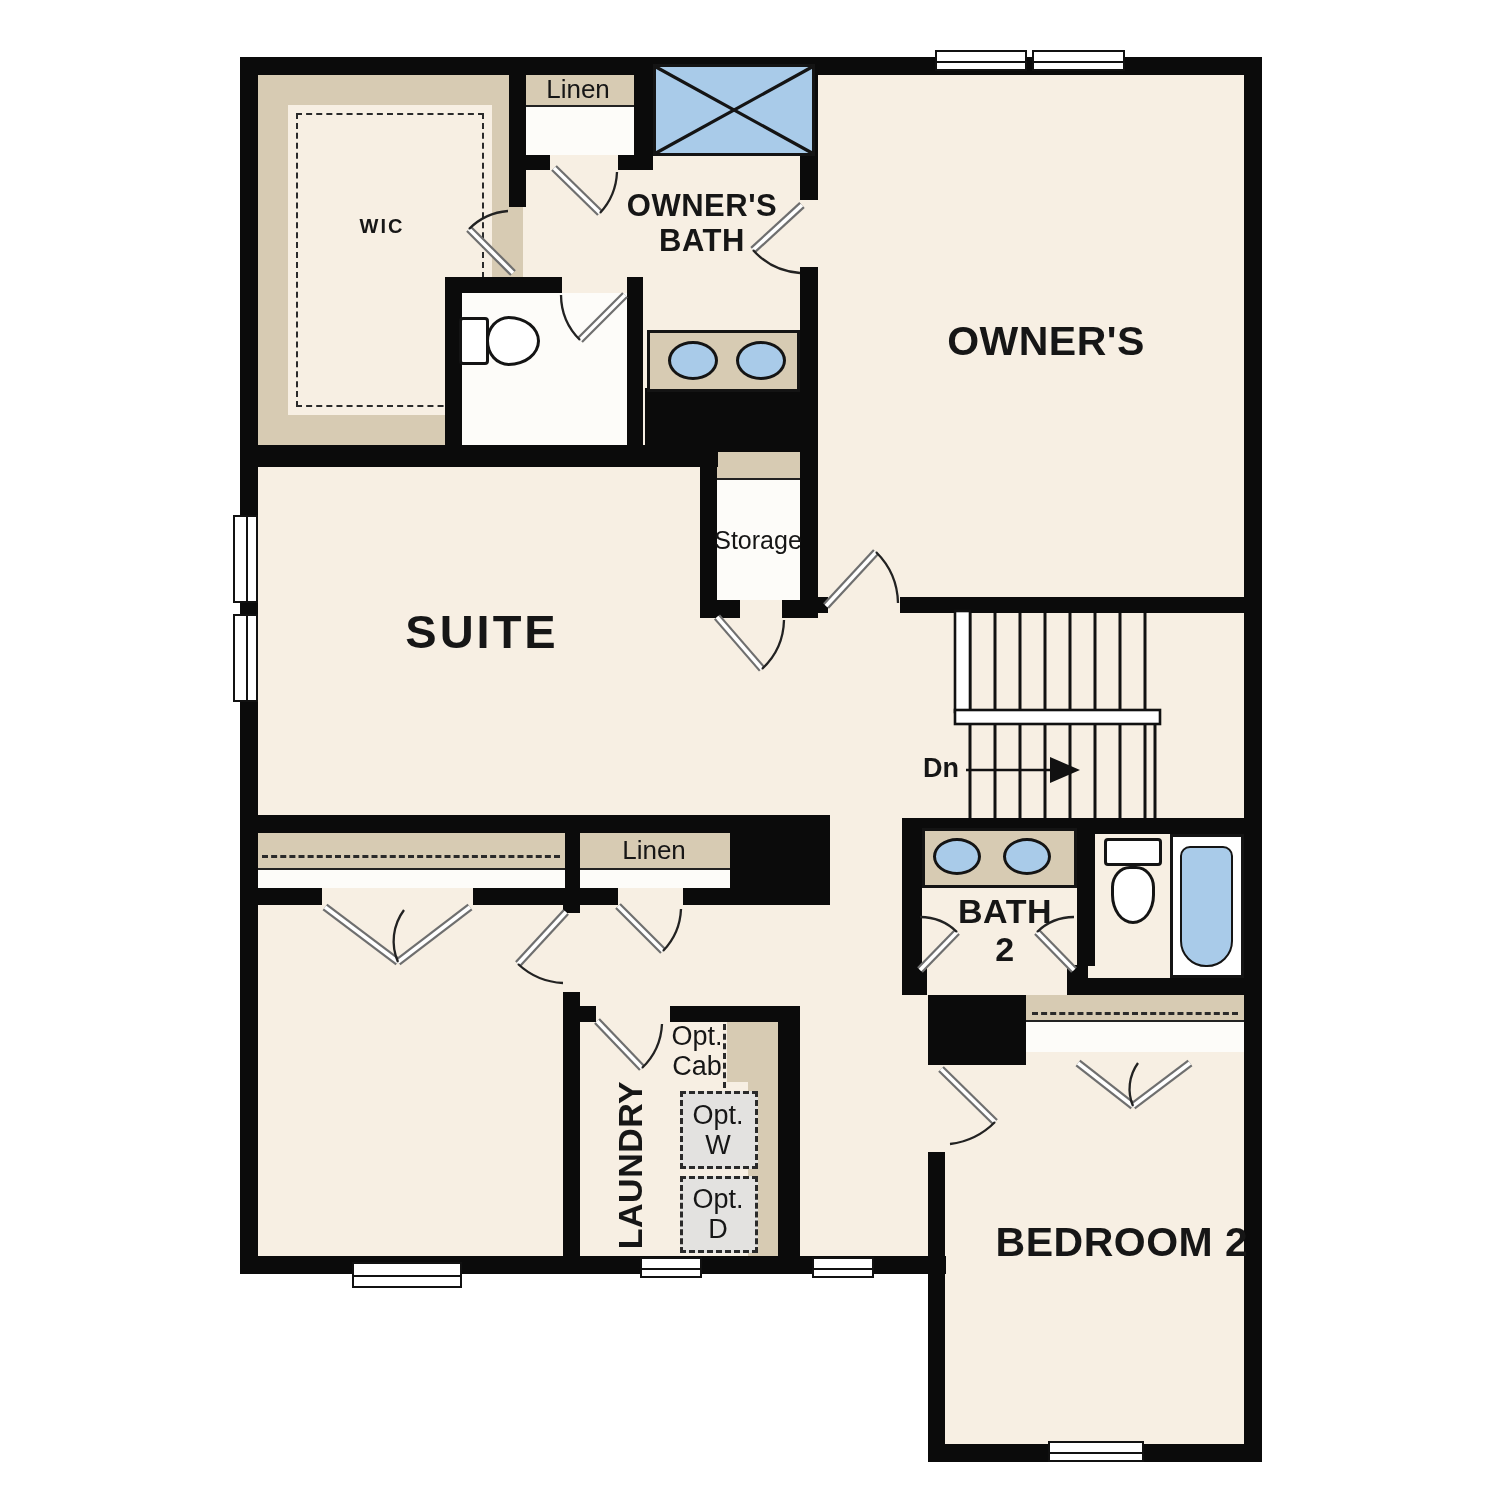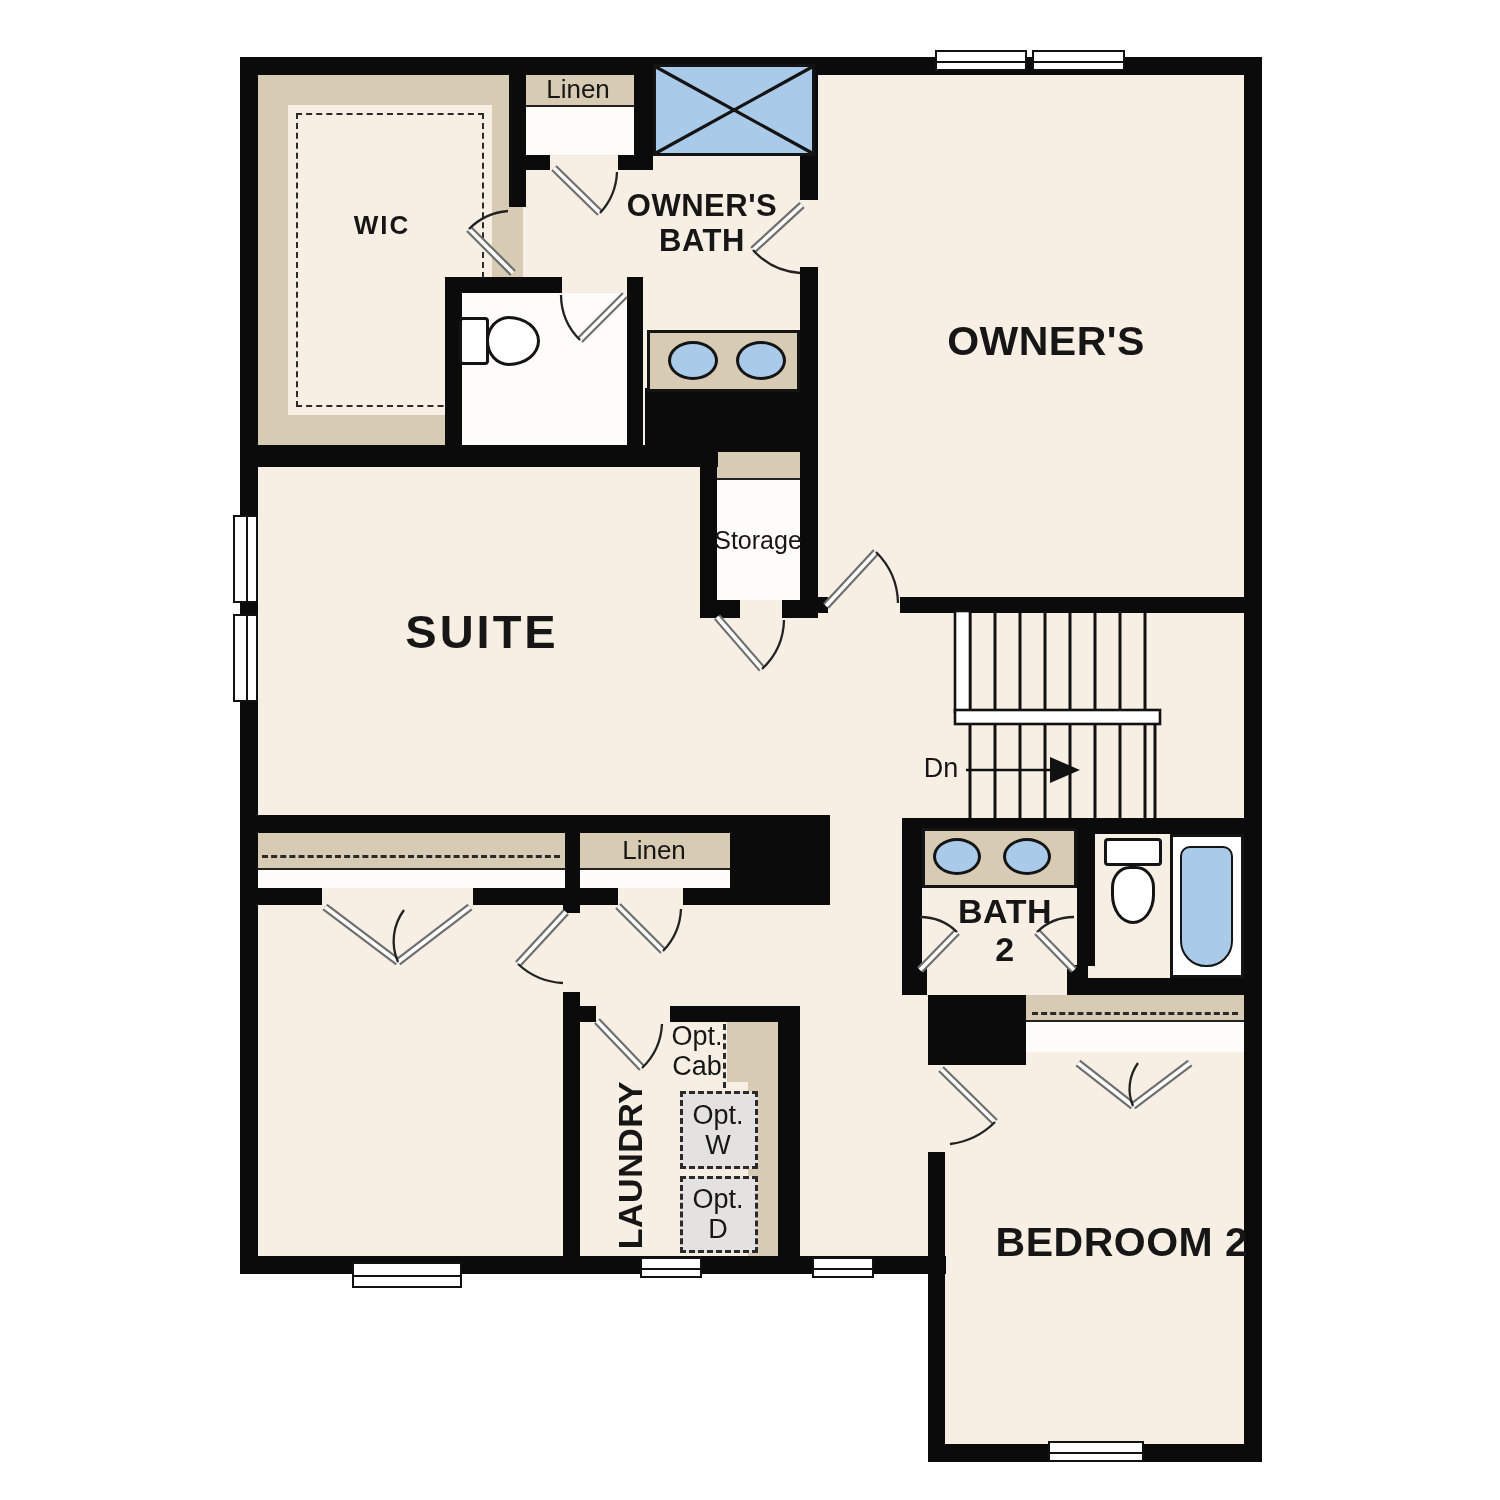--- a/index.html
+++ b/index.html
@@ -259,32 +259,32 @@
     </g>
     <g class="door">
       <line class="o" x1="1078" y1="1063" x2="1133" y2="1106"></line>
         <line class="i" x1="1078" y1="1063" x2="1133" y2="1106"></line>
       <line class="o" x1="1190" y1="1063" x2="1133" y2="1106"></line>
         <line class="i" x1="1190" y1="1063" x2="1133" y2="1106"></line>
       <path d="M1133,1106 A44,44 0 0 1 1138,1063"></path>
     </g>
   </svg>
 
-  <div class="lbl" style="left:382px;top:226px;font-size:26px;letter-spacing:2px;">WIC</div>
+  <div class="lbl" style="left:382px;top:226px;font-size:20px;letter-spacing:2px;">WIC</div>
   <div class="lbl reg" style="left:578px;top:90px;font-size:26px;">Linen</div>
   <div class="lbl" style="left:702px;top:224px;font-size:31px;">
     <span>OWNER'S</span>
       <span>BATH</span>
   </div>
   <div class="lbl" style="left:1046px;top:342px;font-size:41px;line-height:1.25;">
     <span>OWNER'S</span>
   </div>
   <div class="lbl" style="left:482px;top:632px;font-size:47px;letter-spacing:3px;">SUITE</div>
   <div class="lbl reg" style="left:758px;top:540px;font-size:25px;">Storage</div>
-  <div class="lbl reg" style="left:941px;top:768px;font-size:27px;">Dn</div>
+  <div class="lbl reg" style="left:941px;top:768px;font-size:27px;font-weight:bold;">Dn</div>
   <div class="lbl" style="left:1005px;top:930px;font-size:34px;">
     <span>BATH</span>
       <span>2</span>
   </div>
   <div class="lbl reg" style="left:654px;top:851px;font-size:26px;">Linen</div>
   <div class="lbl rot" style="left:630px;top:1165px;font-size:34px;">LAUNDRY</div>
   <div class="lbl reg" style="left:697px;top:1051px;font-size:27px;">
     <span>Opt.</span>
       <span>Cab</span>
   </div>

